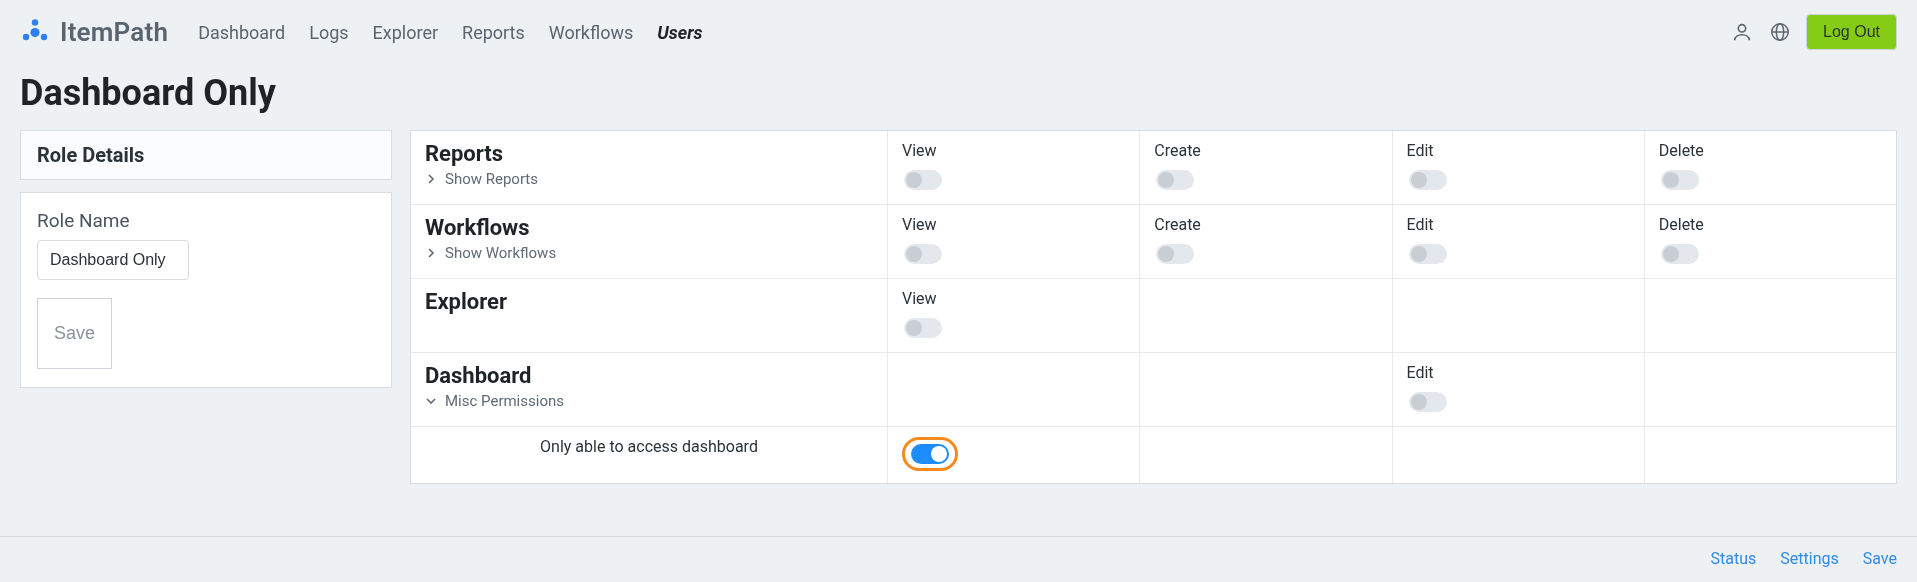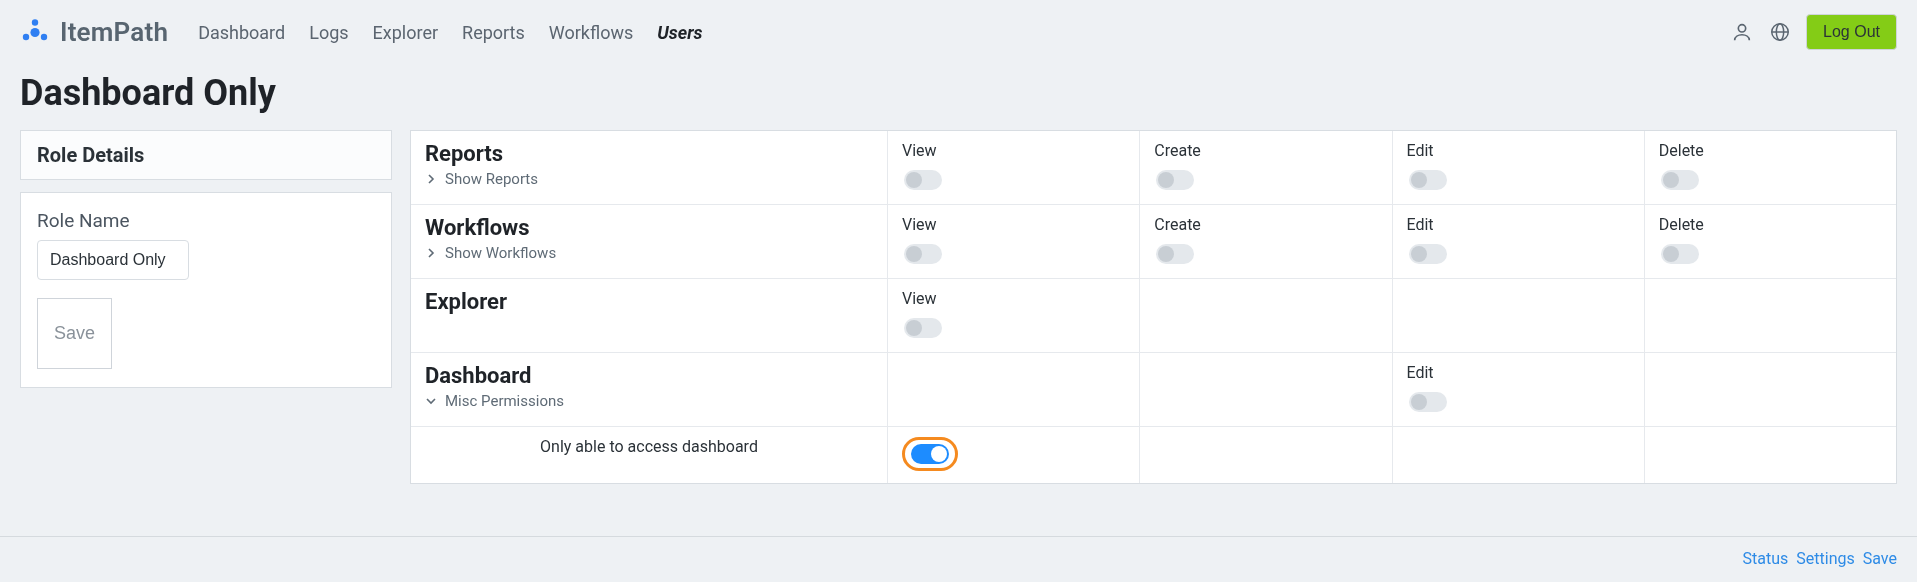--- a/index.html
+++ b/index.html
@@ -229,21 +229,21 @@
     left: 0; right: 0; bottom: 0;
     border-top: 1px solid #d5dade;
     padding: 12px 20px 14px 20px;
     display: flex;
     align-items: center;
     font-size: 16px;
     color: #2b3238;
   }
   .footer-right {
     margin-left: auto;
-    display: flex; gap: 8px;
+    display: flex; gap: 24px;
   }
   .footer-right a { color: var(--link-blue); text-decoration: none; cursor: pointer; font-size: 16px; }
 
   svg { display: block; }
   .chev { width: 12px; height: 12px; }
 
 </style>
 </head>
 <body>
 

